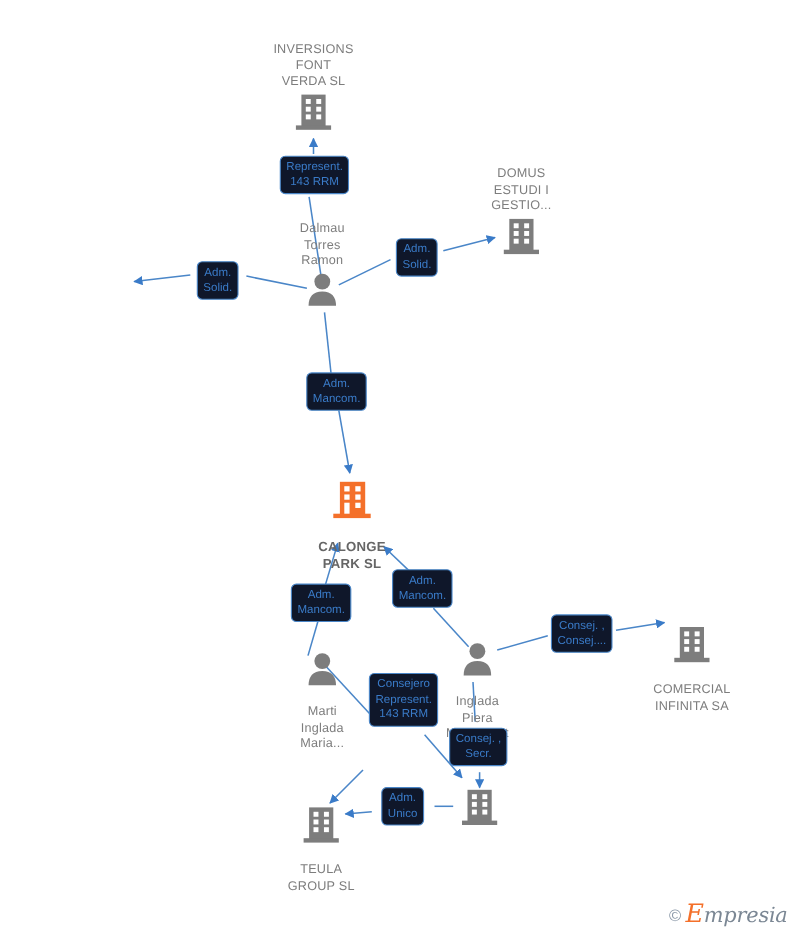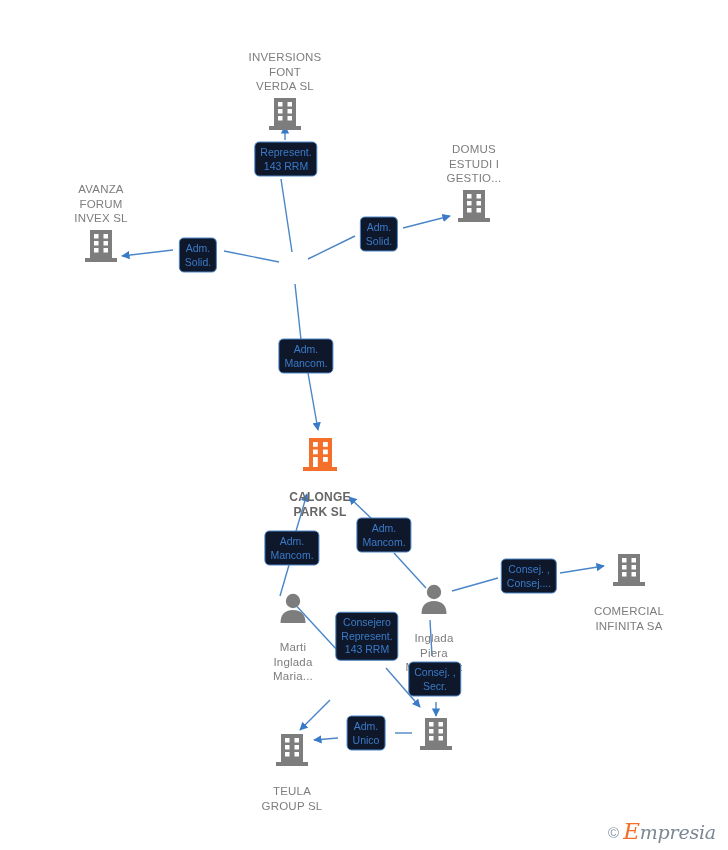--- a/index.html
+++ b/index.html
@@ -42,21 +42,21 @@
     white-space: pre-line;
   }
   .node.company .node-label { color: #7d7d7d; }
   .node.person  .node-label { color: #7d7d7d; }
   .node.focus .node-label {
     color: #666666;
     font-weight: bold;
     font-size: 12px;
     line-height: 15px;
   }
-  .node.label-above .node-label { margin-top: 16px; margin-bottom: 2px; }
+  .node.label-above .node-label { margin-top: 4px; margin-bottom: 2px; }
 
   .edge-label {
     position: absolute;
     background: #0f172a;
     border: 1.3px solid #4a86c8;
     border-radius: 5px;
     color: #3a7bc8;
     font-size: 10.5px;
     line-height: 13.5px;
     text-align: center;
@@ -151,56 +151,50 @@
         <rect x="10" y="6" width="4.5" height="4.5" fill="#ffffff"></rect>
         <rect x="19.5" y="6" width="4.5" height="4.5" fill="#ffffff"></rect>
         <rect x="10" y="13" width="4.5" height="4.5" fill="#ffffff"></rect>
         <rect x="19.5" y="13" width="4.5" height="4.5" fill="#ffffff"></rect>
         <rect x="10" y="20" width="4.5" height="4.5" fill="#ffffff"></rect>
         <rect x="19.5" y="20" width="4.5" height="4.5" fill="#ffffff"></rect>
       </svg>
     </span>
   </div>
 
-  <div class="node company label-above" style="left:101px; top:166px;">
-    <span class="node-label">AVANZA
-FORUM
-INVEX  SL</span>
-    <span class="node-icon">
-      <svg width="34" height="36" viewBox="0 0 34 36" xmlns="http://www.w3.org/2000/svg">
-        <rect x="6" y="2" width="22" height="30" fill="#7d7d7d"></rect>
-        <rect x="1" y="30" width="32" height="4" fill="#7d7d7d"></rect>
-        <rect x="10" y="6" width="4.5" height="4.5" fill="#ffffff"></rect>
-        <rect x="19.5" y="6" width="4.5" height="4.5" fill="#ffffff"></rect>
-        <rect x="10" y="13" width="4.5" height="4.5" fill="#ffffff"></rect>
-        <rect x="19.5" y="13" width="4.5" height="4.5" fill="#ffffff"></rect>
-        <rect x="10" y="20" width="4.5" height="4.5" fill="#ffffff"></rect>
-        <rect x="19.5" y="20" width="4.5" height="4.5" fill="#ffffff"></rect>
-      </svg>
-    </span>
-  </div>
-
-  <div class="node company label-above" style="left:474px; top:126px;">
+
+  <div class="node company label-above" style="left:474px; top:147px;">
     <span class="node-label">DOMUS
 ESTUDI I
 GESTIO...</span>
     <span class="node-icon">
       <svg width="34" height="36" viewBox="0 0 34 36" xmlns="http://www.w3.org/2000/svg">
         <rect x="6" y="2" width="22" height="30" fill="#7d7d7d"></rect>
         <rect x="1" y="30" width="32" height="4" fill="#7d7d7d"></rect>
         <rect x="10" y="6" width="4.5" height="4.5" fill="#ffffff"></rect>
         <rect x="19.5" y="6" width="4.5" height="4.5" fill="#ffffff"></rect>
         <rect x="10" y="13" width="4.5" height="4.5" fill="#ffffff"></rect>
         <rect x="19.5" y="13" width="4.5" height="4.5" fill="#ffffff"></rect>
         <rect x="10" y="20" width="4.5" height="4.5" fill="#ffffff"></rect>
         <rect x="19.5" y="20" width="4.5" height="4.5" fill="#ffffff"></rect>
       </svg>
     </span>
   </div>
 
+  <div class="node person label-above" style="left:293px; top:197px;">
+    <span class="node-label">Dalmau
+Torres
+Ramon</span>
+    <span class="node-icon">
+      <svg width="30" height="32" viewBox="0 0 30 32" xmlns="http://www.w3.org/2000/svg">
+        <circle cx="15" cy="9" r="7.2" fill="#7d7d7d"></circle>
+        <path d="M 15 18 C 6.5 18 2.5 23 2.5 31 L 27.5 31 C 27.5 23 23.5 18 15 18 Z" fill="#7d7d7d"></path>
+      </svg>
+    </span>
+  </div>
 
   <div class="node focus" style="left:320px; top:436px;">
     <span class="node-icon">
       <svg width="36" height="38" viewBox="0 0 36 38" xmlns="http://www.w3.org/2000/svg">
         <rect x="7" y="2" width="23" height="31" fill="#f4702a"></rect>
         <rect x="1" y="31" width="34" height="4" fill="#f4702a"></rect>
         <rect x="11" y="6" width="4.8" height="4.8" fill="#ffffff"></rect>
         <rect x="21" y="6" width="4.8" height="4.8" fill="#ffffff"></rect>
         <rect x="11" y="13.5" width="4.8" height="4.8" fill="#ffffff"></rect>
         <rect x="21" y="13.5" width="4.8" height="4.8" fill="#ffffff"></rect>
@@ -229,21 +223,21 @@
       <svg width="30" height="32" viewBox="0 0 30 32" xmlns="http://www.w3.org/2000/svg">
         <circle cx="15" cy="9" r="7.2" fill="#7d7d7d"></circle>
         <path d="M 15 18 C 6.5 18 2.5 23 2.5 31 L 27.5 31 C 27.5 23 23.5 18 15 18 Z" fill="#7d7d7d"></path>
       </svg>
     </span>
     <span class="node-label">Inglada
 Piera
 Montserrat</span>
   </div>
 
-  <div class="node company" style="left:629px; top:552px;">
+  <div class="node company" style="left:629px; top:568px;">
     <span class="node-icon">
       <svg width="34" height="36" viewBox="0 0 34 36" xmlns="http://www.w3.org/2000/svg">
         <rect x="6" y="2" width="22" height="30" fill="#7d7d7d"></rect>
         <rect x="1" y="30" width="32" height="4" fill="#7d7d7d"></rect>
         <rect x="10" y="6" width="4.5" height="4.5" fill="#ffffff"></rect>
         <rect x="19.5" y="6" width="4.5" height="4.5" fill="#ffffff"></rect>
         <rect x="10" y="13" width="4.5" height="4.5" fill="#ffffff"></rect>
         <rect x="19.5" y="13" width="4.5" height="4.5" fill="#ffffff"></rect>
         <rect x="10" y="20" width="4.5" height="4.5" fill="#ffffff"></rect>
         <rect x="19.5" y="20" width="4.5" height="4.5" fill="#ffffff"></rect>

